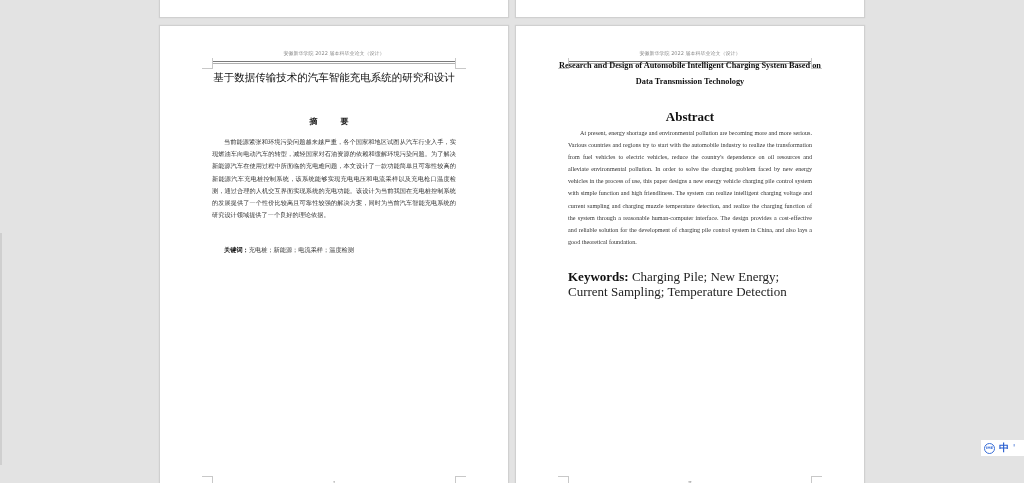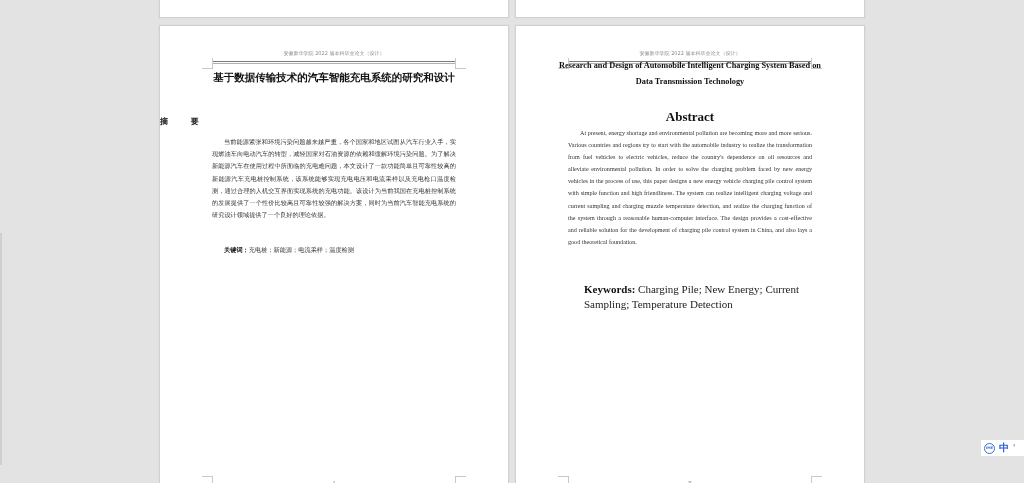--- a/index.html
+++ b/index.html
@@ -33,24 +33,24 @@
   .crop { position:absolute; width:10px; height:10px; border-color:#c8c8c8; border-style:solid; border-width:0; }
   .crop.tl { top:32px; left:42px; border-right-width:1px; border-bottom-width:1px; }
   .crop.tr { top:32px; right:42px; border-left-width:1px; border-bottom-width:1px; }
   .crop.bl { top:450px; left:42px; border-right-width:1px; border-top-width:1px; }
   .crop.br { top:450px; right:42px; border-left-width:1px; border-top-width:1px; }
   .pnum { position:absolute; top:454px; left:0; width:100%; text-align:center; font-size:5px; color:#777; }
 
   
   .cn-title {
     position:absolute; top:40px; left:52px; right:52px; text-align:center;
-    font-family:"DejaVu Sans", sans-serif; font-weight:bold; font-size:10.5px; line-height:22px; color:#111;
+    font-family:"DejaVu Sans", sans-serif; font-weight:normal; font-size:10.5px; line-height:22px; color:#111;
   }
   .cn-abs-head {
-    position:absolute; top:90px; left:0; width:100%; 
+    position:absolute; top:90px; left:0; width:100%; text-align:center;
     font-family:"DejaVu Sans", sans-serif; font-weight:bold; font-size:8px; color:#222; letter-spacing:10px;
   }
   .cn-body {
     position:absolute; top:110px; left:52px; right:52px;
     font-family:"DejaVu Sans", sans-serif; font-size:6.2px; line-height:12.2px; color:#333;
     text-align:justify; text-indent:12px;
   }
   .cn-kw {
     position:absolute; top:220px; left:64px; right:52px;
     font-family:"DejaVu Sans", sans-serif; font-size:6.2px; color:#333;
@@ -64,22 +64,22 @@
   }
   .en-abs-head {
     position:absolute; top:83px; left:0; width:100%; text-align:center;
     font-weight:bold; font-size:13px; color:#111;
   }
   .en-body {
     position:absolute; top:101px; left:52px; right:52px;
     font-size:6.1px; line-height:12.1px; color:#333; text-align:justify; text-indent:12px;
   }
   .en-kw {
-    position:absolute; top:244px; left:68px; right:52px;
-    font-size:11px; line-height:14.5px; color:#222;margin-top:12px;
+    position:absolute; top:244px; left:52px; right:52px;
+    font-size:13px; line-height:14.5px; color:#222;
   }
   .en-kw b { color:#111; }
 
   .ime-bar {
     position:absolute; left:981px; top:440px; width:43px; height:16px;
     background:#fff; display:flex; align-items:center; gap:4px; padding-left:3px; box-sizing:border-box;
   }
   .ime-logo {
     width:11px; height:11px; border:1.4px solid #3a6fd8; border-radius:50%; box-sizing:border-box;
     font-size:3.5px; color:#3a6fd8; display:flex; align-items:center; justify-content:center;

